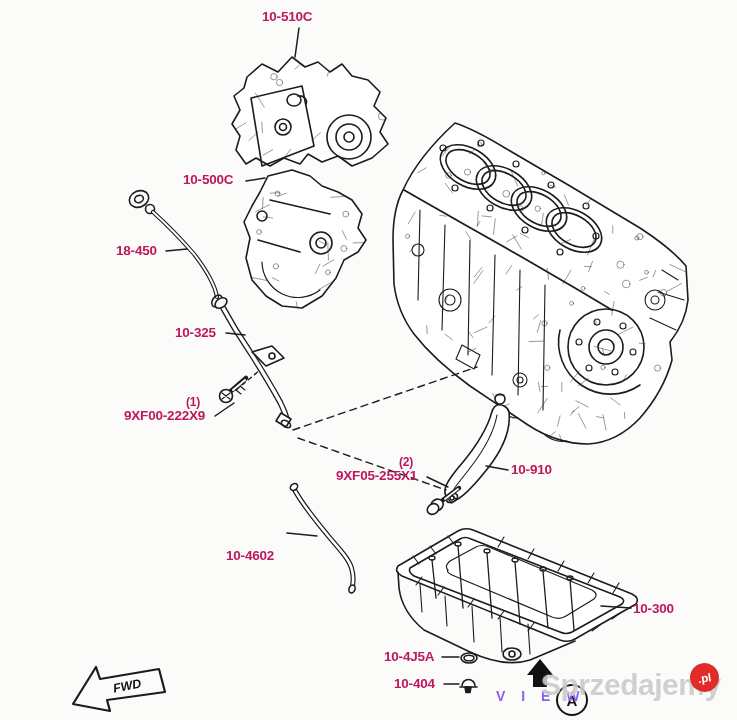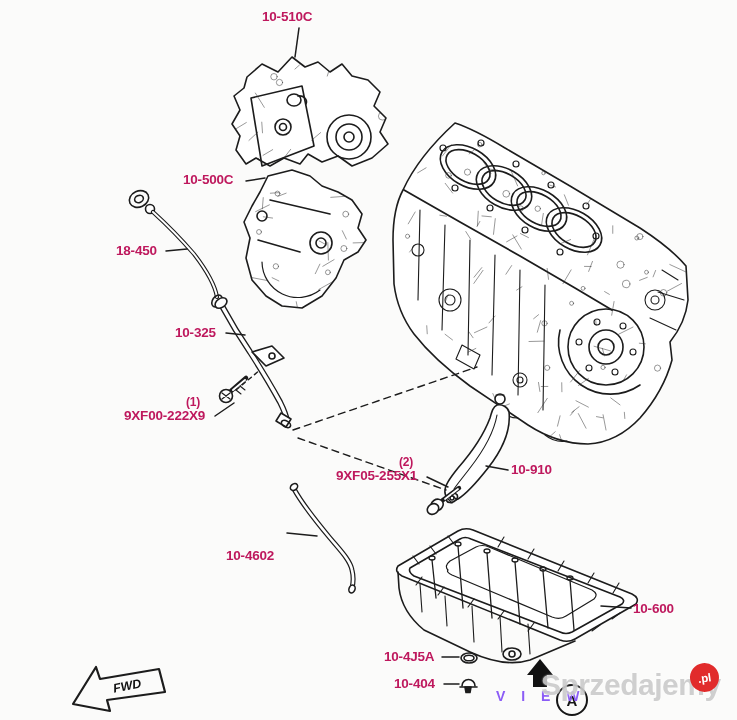--- a/index.html
+++ b/index.html
@@ -453,21 +453,21 @@
   <div class="lbl" style="left:262px;top:9px;">10-510C</div>
   <div class="lbl" style="left:183px;top:172px;">10-500C</div>
   <div class="lbl" style="left:116px;top:243px;">18-450</div>
   <div class="lbl" style="left:175px;top:325px;">10-325</div>
   <div class="lbl small" style="left:186px;top:395px;">(1)</div>
   <div class="lbl" style="left:124px;top:408px;">9XF00-222X9</div>
   <div class="lbl small" style="left:399px;top:455px;">(2)</div>
   <div class="lbl" style="left:336px;top:468px;">9XF05-255X1</div>
   <div class="lbl" style="left:511px;top:462px;">10-910</div>
   <div class="lbl" style="left:226px;top:548px;">10-4602</div>
-  <div class="lbl" style="left:633px;top:601px;">10-600</div>
+  <div class="lbl" style="left:633px;top:601px;">10-300</div>
   <div class="lbl" style="left:384px;top:649px;">10-4J5A</div>
   <div class="lbl" style="left:394px;top:676px;">10-404</div>
 
   <div class="viewtext" style="left:496px;top:688px;">V I E W</div>
   <div class="circle-a" style="left:556px;top:684px;">A</div>
 
   <div class="watermark">Sprzedajemy</div>
   <div class="wm-badge">.pl</div>
 
 </div>

